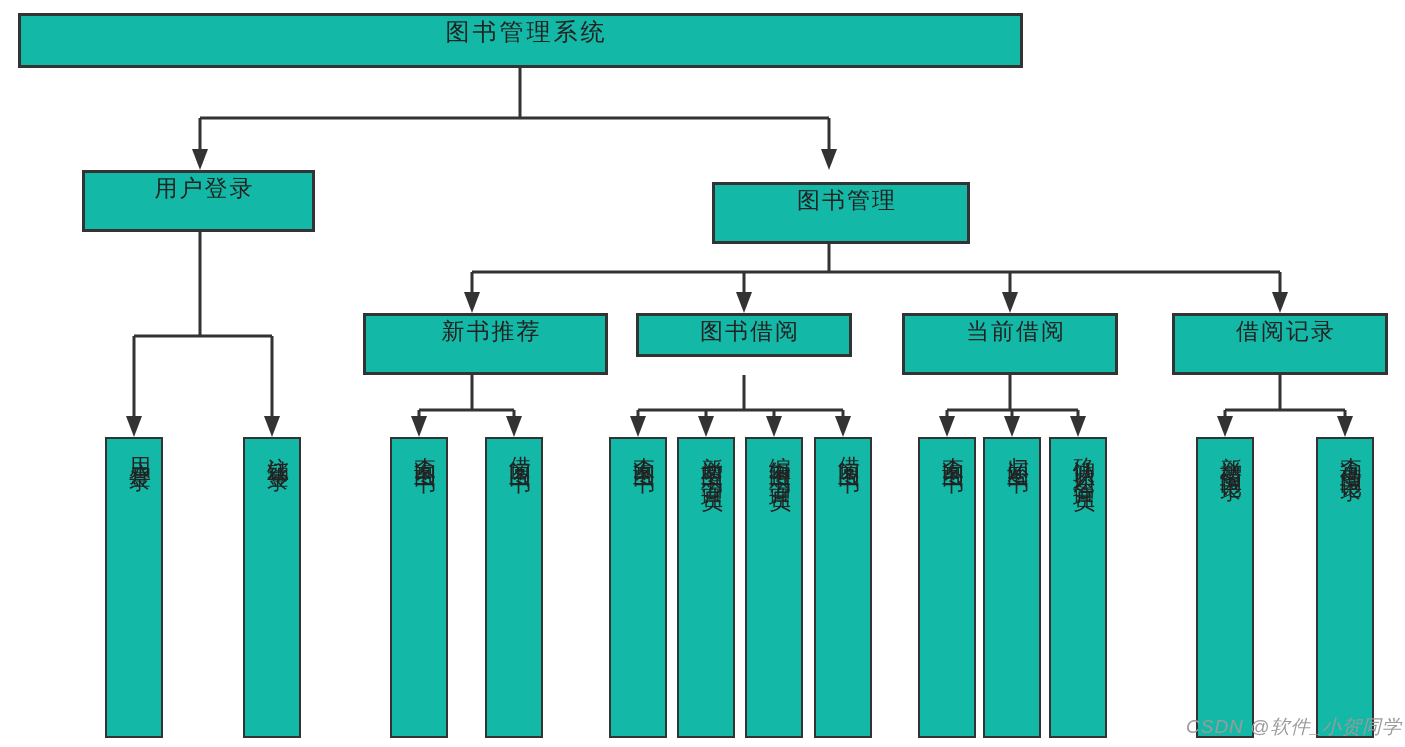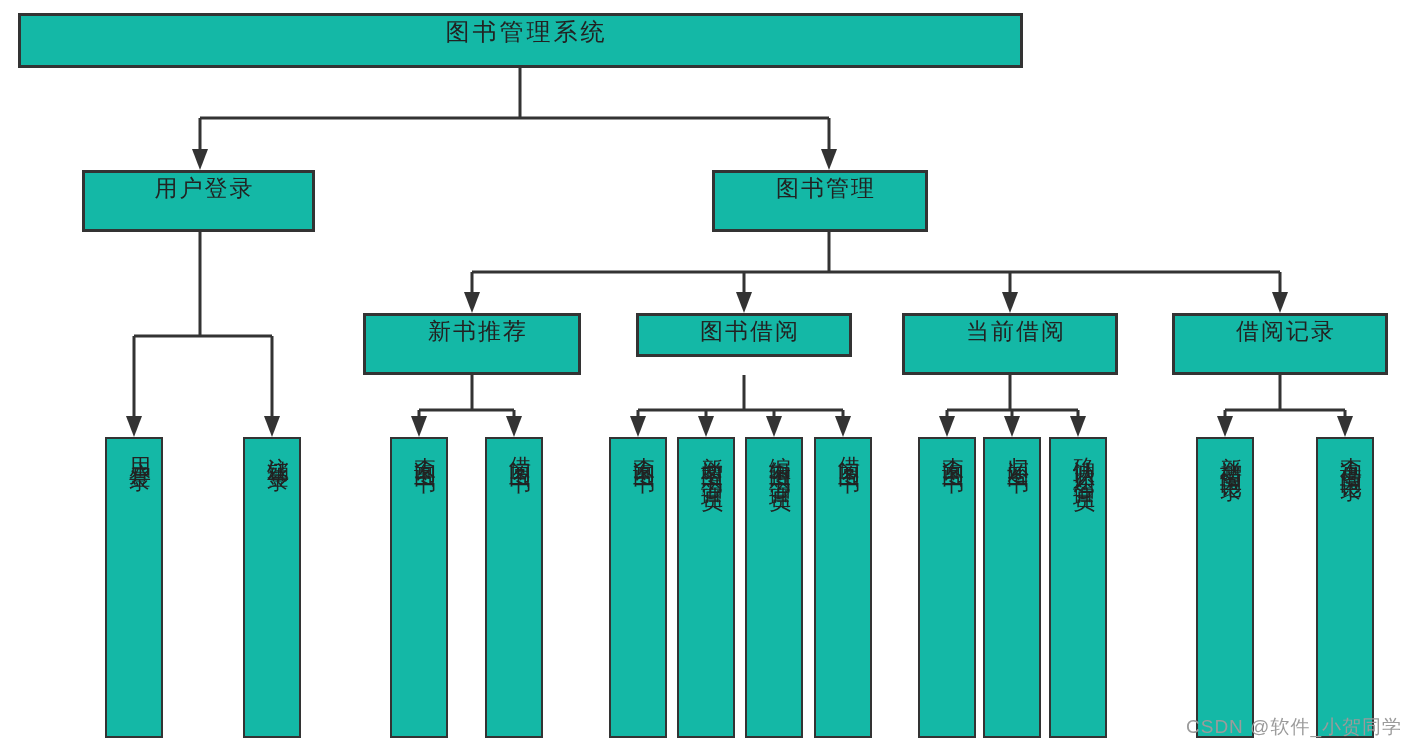--- a/index.html
+++ b/index.html
@@ -40,20 +40,21 @@
   }
   .watermark {
     position: absolute;
     left: 1186px;
     top: 714px;
     font-size: 19px;
     color: #9b9b9b;
     letter-spacing: 1px;
     white-space: nowrap;
     z-index: 10;
+    font-style: italic;
   }
 </style>
 </head>
 <body>
 
 <div class="stage">
 
   <svg class="wires" viewBox="0 0 1405 747" xmlns="http://www.w3.org/2000/svg">
       <path d="M520 68V118 M200 118H829 M200 118V155 M829 118V155 M829 232V272 M472 272H1280 M472 272V298 M744 272V298 M1010 272V298 M1280 272V298 M200 232V336 M134 336H272 M134 336V422 M272 336V422 M472 375V410 M419 410H514 M419 410V422 M514 410V422 M744 375V410 M638 410H843 M638 410V422 M706 410V422 M774 410V422 M843 410V422 M1010 375V410 M947 410H1078 M947 410V422 M1012 410V422 M1078 410V422 M1280 375V410 M1225 410H1345 M1225 410V422 M1345 410V422" fill="none" stroke="#333333" stroke-width="3"></path>
       <polygon points="192,149 208,149 200,170" fill="#333333"></polygon>
@@ -77,25 +78,25 @@
       <polygon points="1337,416 1353,416 1345,437" fill="#333333"></polygon>
     </svg>
 
   <div class="box root" style="left:18px; top:13px; width:1005px; height:55px">
     <span>图书管理系统</span>
   </div>
 
   <div class="box hnode" style="left:82px; top:170px; width:233px; height:62px">
     <span>用户登录</span>
   </div>
-  <div class="box hnode" style="left:712px; top:170px; width:216px; height:62px">
+  <div class="box hnode" style="left:712px; top:182px; width:258px; height:62px">
     <span>图书管理</span>
   </div>
 
-  <div class="box hnode" style="left:363px; top:313px; width:218px; height:62px">
+  <div class="box hnode" style="left:363px; top:313px; width:245px; height:62px">
     <span>新书推荐</span>
   </div>
   <div class="box hnode" style="left:636px; top:313px; width:216px; height:44px">
     <span>图书借阅</span>
   </div>
   <div class="box hnode" style="left:1172px; top:313px; width:216px; height:62px">
     <span>借阅记录</span>
   </div>
   <div class="box hnode" style="left:902px; top:313px; width:216px; height:62px">
     <span>当前借阅</span>

